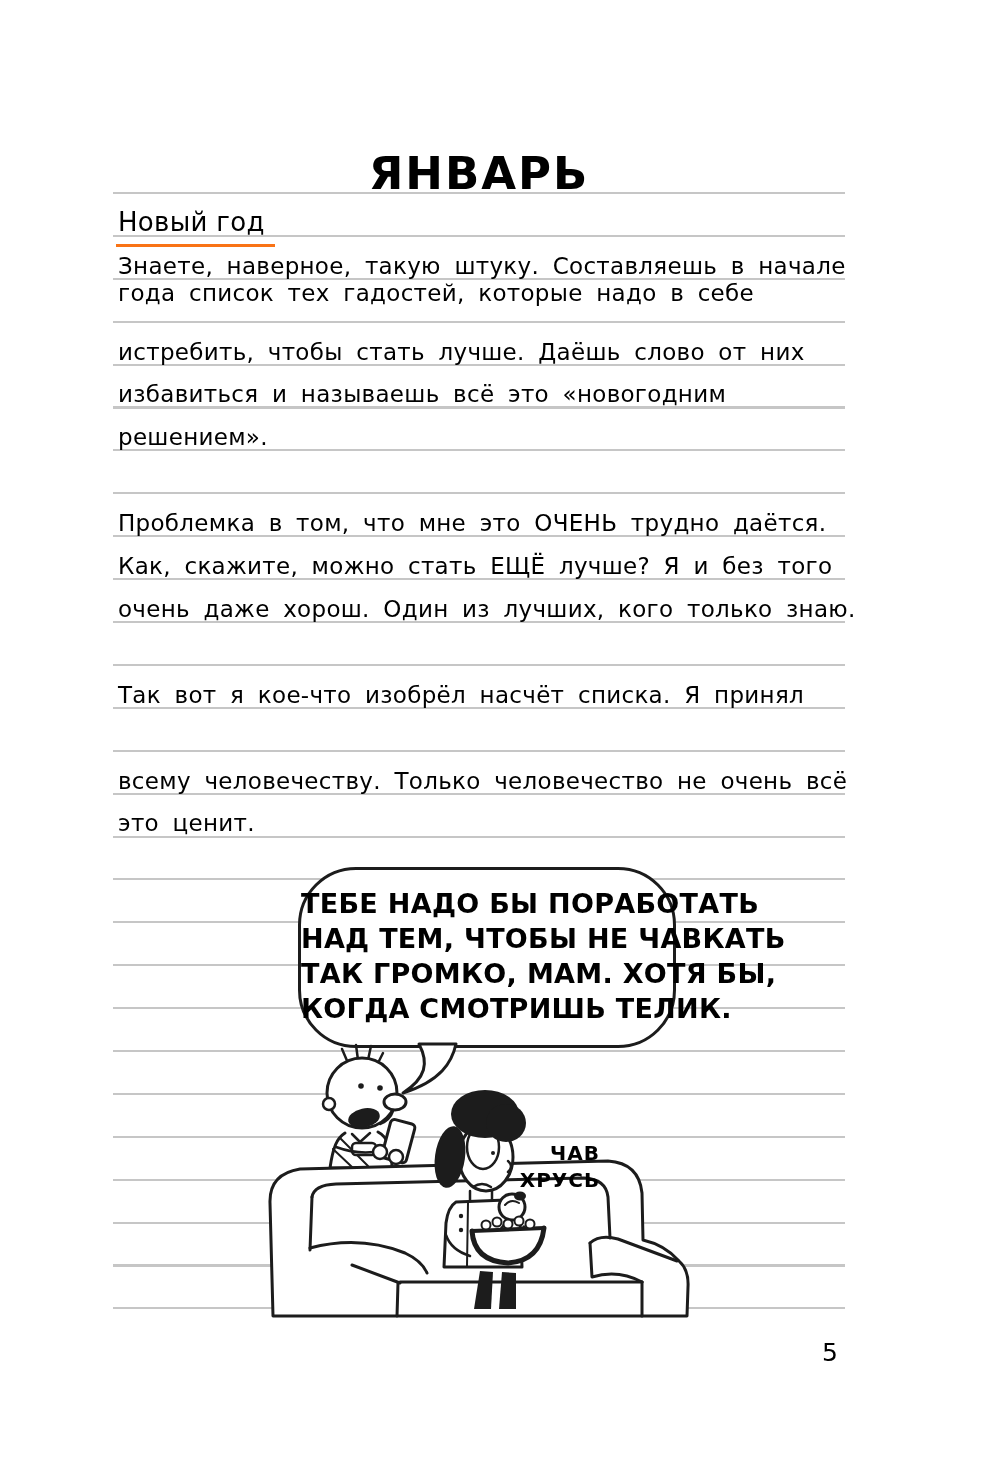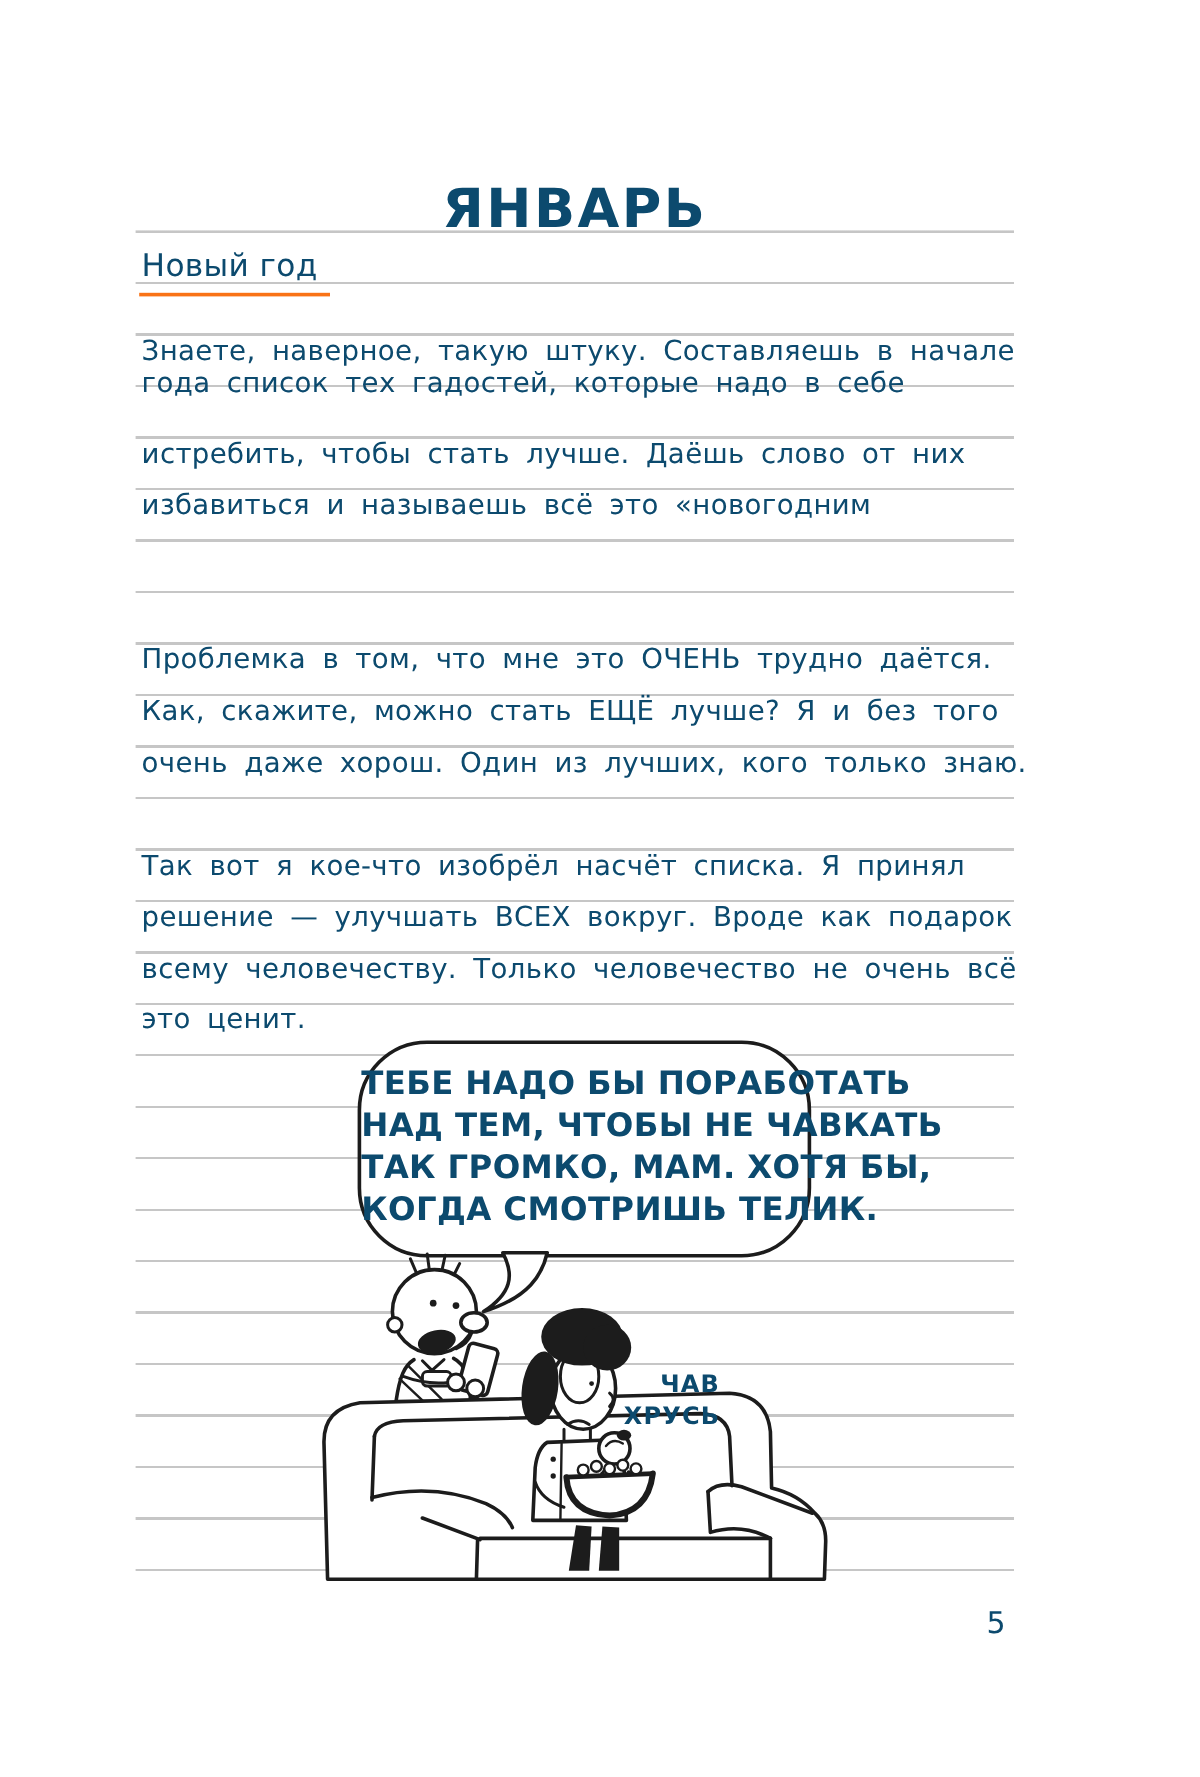--- a/index.html
+++ b/index.html
@@ -1,21 +1,21 @@
 <!DOCTYPE html>
 <html><head>
 <meta charset="utf-8">
 <style>
   html,body{margin:0;padding:0;background:#ffffff;}
   .page{
     position:relative;
     width:1000px;height:1481px;
     background:#ffffff;
     font-family:"DejaVu Sans",sans-serif;
-    color:#0c4a6e;
+    color:#000000;
     overflow:hidden;
   }
   .ruled-lines{
     position:absolute;left:113px;top:192px;width:732px;height:1118px;
     background:repeating-linear-gradient(to bottom,#c6c6c6 0 2px,transparent 2px 42.9px);
     z-index:0;
   }
   .chapter-title{
     position:absolute;left:113px;top:149px;width:732px;height:50px;
     line-height:50px;text-align:center;
@@ -24,21 +24,21 @@
   }
   .section-heading{
     position:absolute;left:116px;top:201px;height:43px;line-height:43px;
     font-size:26px;letter-spacing:0.3px;
     border-bottom:3px solid #f97316;padding:0 10px 0 2px;
     z-index:2;
   }
   .text-line{
     position:absolute;left:118px;height:43px;line-height:43px;
     font-size:23px;letter-spacing:0.3px;word-spacing:6px;
-    white-space:nowrap;z-index:2;margin-top:27px;
+    white-space:nowrap;z-index:2;
   }
   .speech-bubble{
     position:absolute;left:298px;top:867px;width:378px;height:181px;
     background:#ffffff;border:3px solid #1c1c1c;border-radius:58px;
     box-sizing:border-box;
     text-align:center;padding-top:16px;
     z-index:3;
   }
   .bubble-line{
     display:block;font-size:27px;font-weight:bold;line-height:35px;
@@ -64,27 +64,27 @@
   <div class="ruled-lines"></div>
 
   <div class="chapter-title">ЯНВАРЬ</div>
 
   <span class="section-heading">Новый год</span>
 
   <div class="text-line" style="top:245px">Знаете, наверное, такую штуку. Составляешь в начале</div>
   <div class="text-line" style="top:272px">года список тех гадостей, которые надо в себе</div>
   <div class="text-line" style="top:331px">истребить, чтобы стать лучше. Даёшь слово от них</div>
   <div class="text-line" style="top:373px">избавиться и называешь всё это «новогодним</div>
+  <div class="text-line" style="top:416px">решением».</div>
 
   <div class="text-line" style="top:502px">Проблемка в том, что мне это ОЧЕНЬ трудно даётся.</div>
   <div class="text-line" style="top:545px">Как, скажите, можно стать ЕЩЁ лучше? Я и без того</div>
   <div class="text-line" style="top:588px">очень даже хорош. Один из лучших, кого только знаю.</div>
 
   <div class="text-line" style="top:674px">Так вот я кое-что изобрёл насчёт списка. Я принял</div>
-  <div class="text-line" style="top:717px">решение — улучшать ВСЕХ вокруг. Вроде как подарок</div>
   <div class="text-line" style="top:760px">всему человечеству. Только человечество не очень всё</div>
   <div class="text-line" style="top:802px">это ценит.</div>
 
   <div class="speech-bubble">
     <span class="bubble-line">ТЕБЕ НАДО БЫ ПОРАБОТАТЬ</span>
     <span class="bubble-line">НАД ТЕМ, ЧТОБЫ НЕ ЧАВКАТЬ</span>
     <span class="bubble-line">ТАК ГРОМКО, МАМ. ХОТЯ БЫ,</span>
     <span class="bubble-line">КОГДА СМОТРИШЬ ТЕЛИК.</span>
   </div>
 

